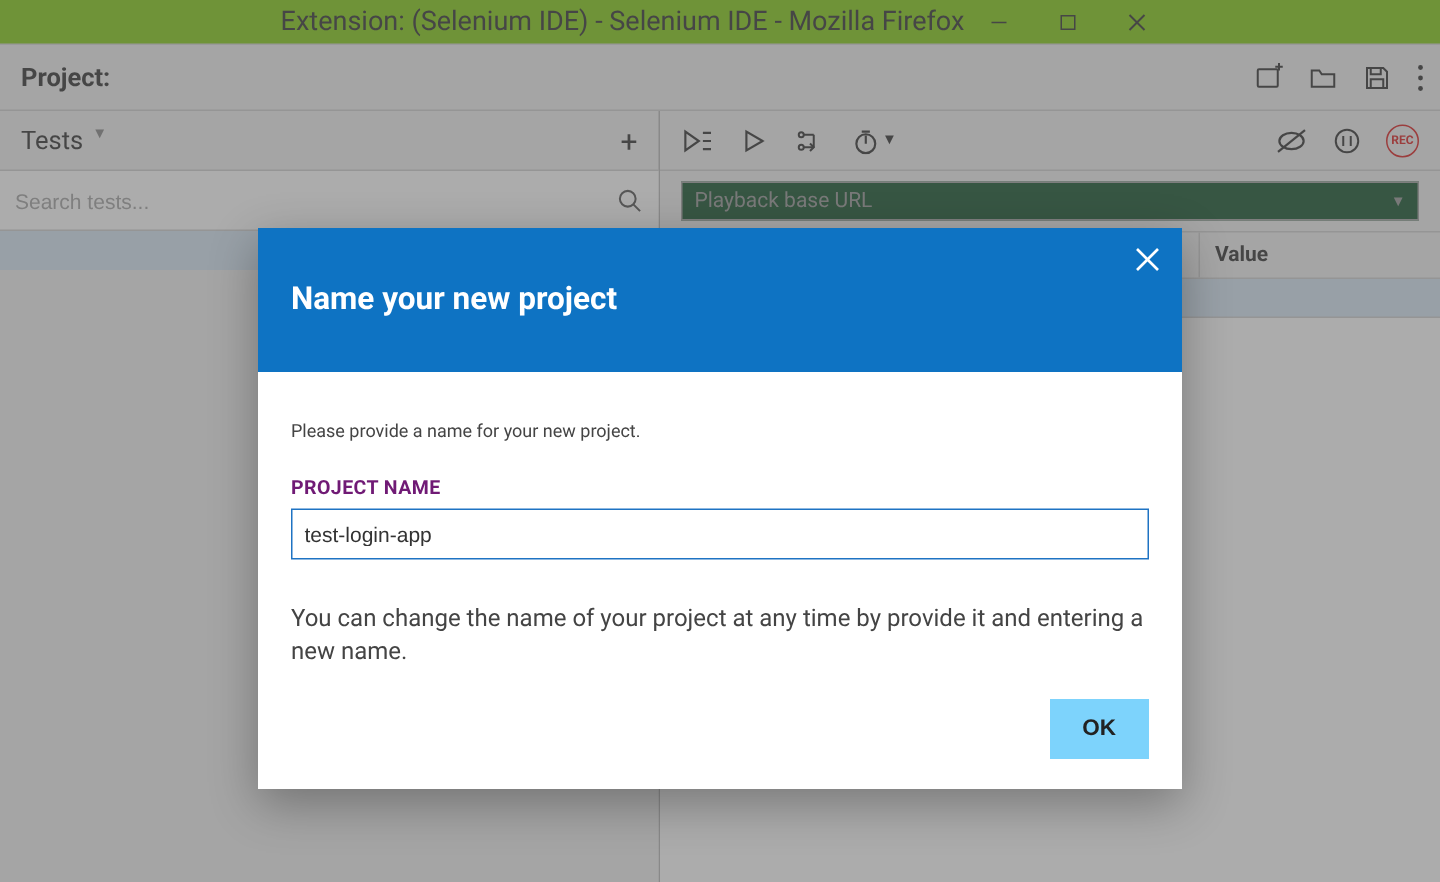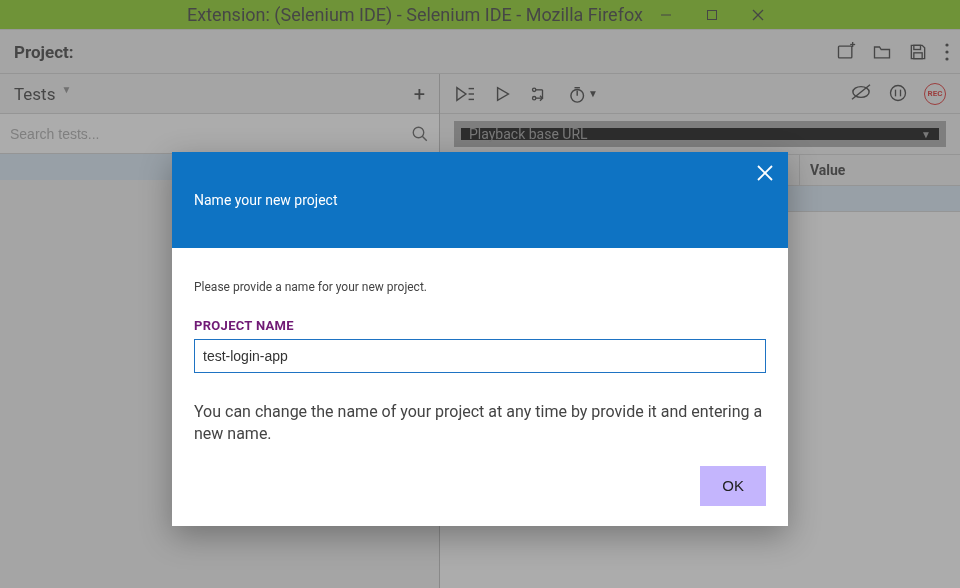--- a/index.html
+++ b/index.html
@@ -128,21 +128,21 @@
     
     .right-toolbar {
       height: 40px;
       display: flex;
       align-items: center;
       justify-content: space-between;
       padding: 0 14px;
       border-bottom: 1px solid #d0d0d0;
     }
     .tb-left { display: flex; gap: 18px; }
-    .tb-right { display: flex; gap: 16px; align-items: flex-start; }
+    .tb-right { display: flex; gap: 16px; align-items: center; }
     .toolbar-ico { color: #333; }
     .rec-btn {
       width: 22px;
       height: 22px;
       border: 1px solid #d22;
       border-radius: 50%;
       display: flex;
       align-items: center;
       justify-content: center;
       font-size: 8px;
@@ -152,22 +152,22 @@
     
     .url-row {
       height: 40px;
       padding: 8px 14px;
       display: flex;
       align-items: center;
     }
     .url-input {
       flex: 1;
       height: 26px;
-      border: 7px solid #a3a3a3;
-      background: #000000;
+      border: 1px solid #a3a3a3;
+      background: #14532d;
       padding: 0 8px;
       font-size: 14px;
       color: #333;
       display: flex;
       align-items: center;
       justify-content: space-between;
     }
     .url-input span { color: #999; }
     .dd-caret { font-size: 10px; color: #999; }
     
@@ -214,22 +214,22 @@
     .modal-header {
       height: 96px;
       background: #0e73c3;
       color: #fff;
       position: relative;
       display: flex;
       align-items: center;
       padding: 0 22px;
     }
     .modal-header-title {
-      font-size: 14px;
-      font-weight: 400;
+      font-size: 21px;
+      font-weight: 700;
     }
     .modal-close {
       position: absolute;
       top: 12px;
       right: 14px;
       cursor: pointer;
       color: #fff;
     }
     .modal-body {
       padding: 32px 22px 20px 22px;
@@ -253,26 +253,26 @@
       color: #333;
     }
     .hint-text { font-size: 16px; margin-top: 28px; line-height: 1.4; }
     .modal-actions {
       display: flex;
       gap: 28px;
       justify-content: flex-end;
       margin-top: 20px;
     }
     .btn {
-      background: #c4b5fd;
+      background: #7dd3fc;
       border: none;
       height: 40px;
       padding: 0 22px;
       font-size: 15px;
-      font-weight: 400;
+      font-weight: 700;
       color: #222;
       cursor: pointer;
     }
     svg { display: block; }
   </style>
 </head>
 <body>
 
 <div class="window">
 

